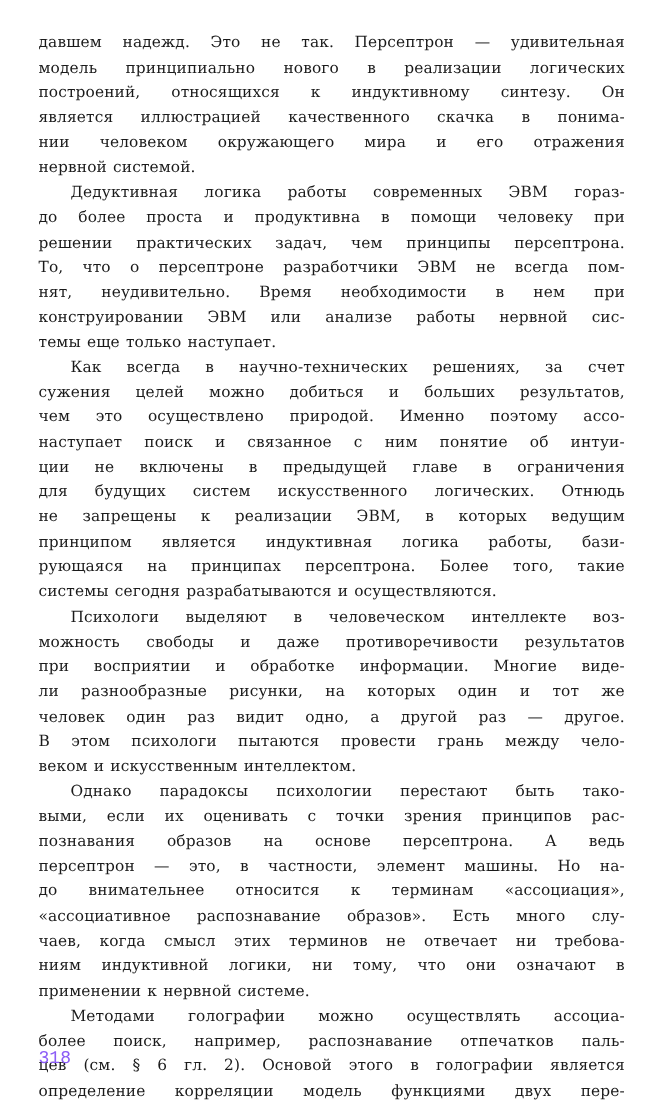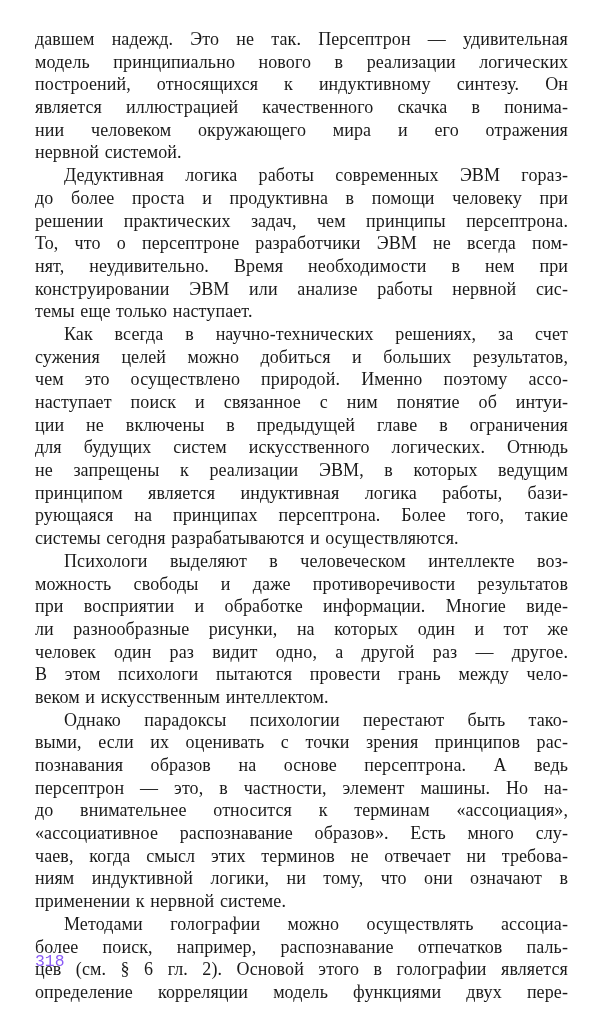--- a/index.html
+++ b/index.html
@@ -18,27 +18,26 @@
   .page {
     position: absolute;
     left: 35px;
     top: 28px;
     width: 533px;
   }
   .line {
     display: block;
     height: 22.7px;
     line-height: 22.7px;
-    font-size: 18px;
+    font-size: 14px;
     white-space: nowrap;
     text-align: justify;
     text-align-last: justify;
     letter-spacing: 0.1px;
     word-spacing: 1px;
-    font-family: Liberation Serif, serif;
   }
   .line.last {
     text-align-last: left;
   }
   .line.indent {
     padding-left: 29px;
   }
   .page-number {
     position: absolute;
     left: 35px;

